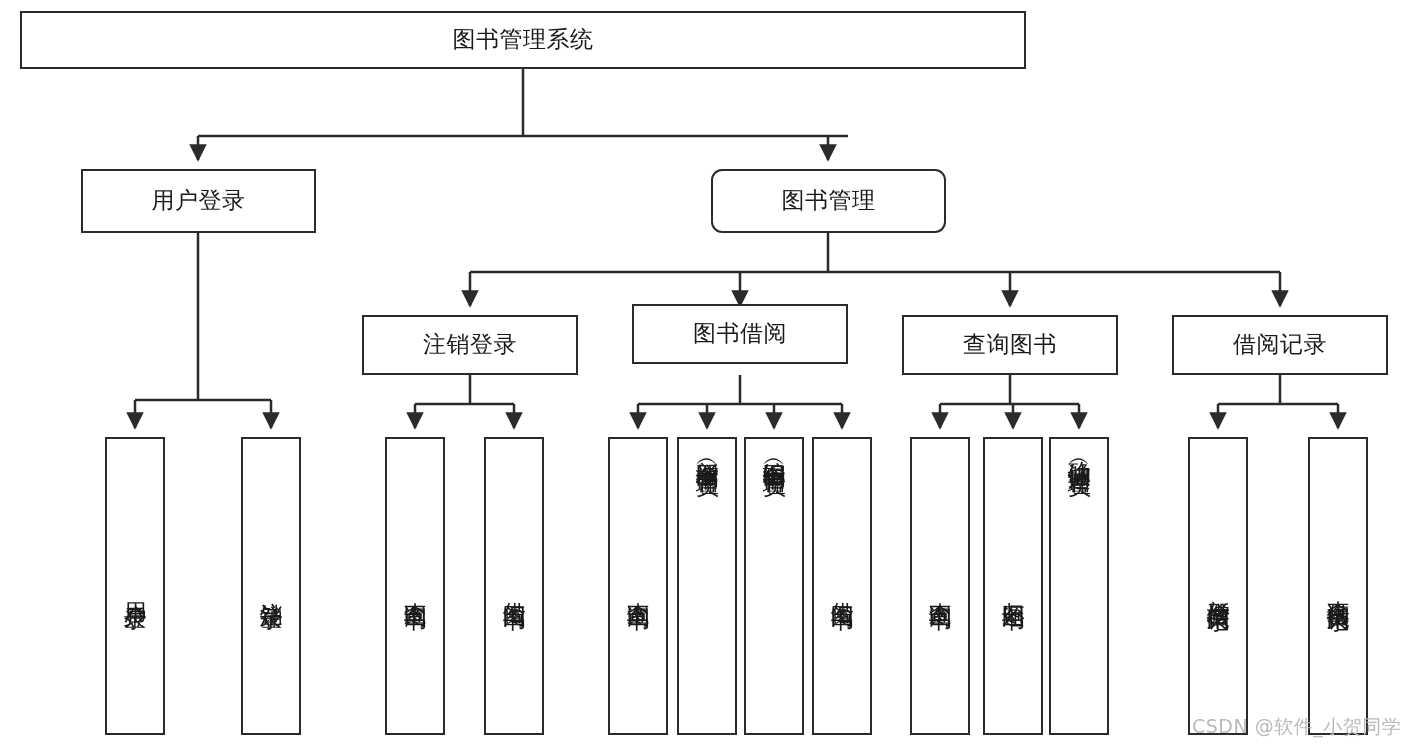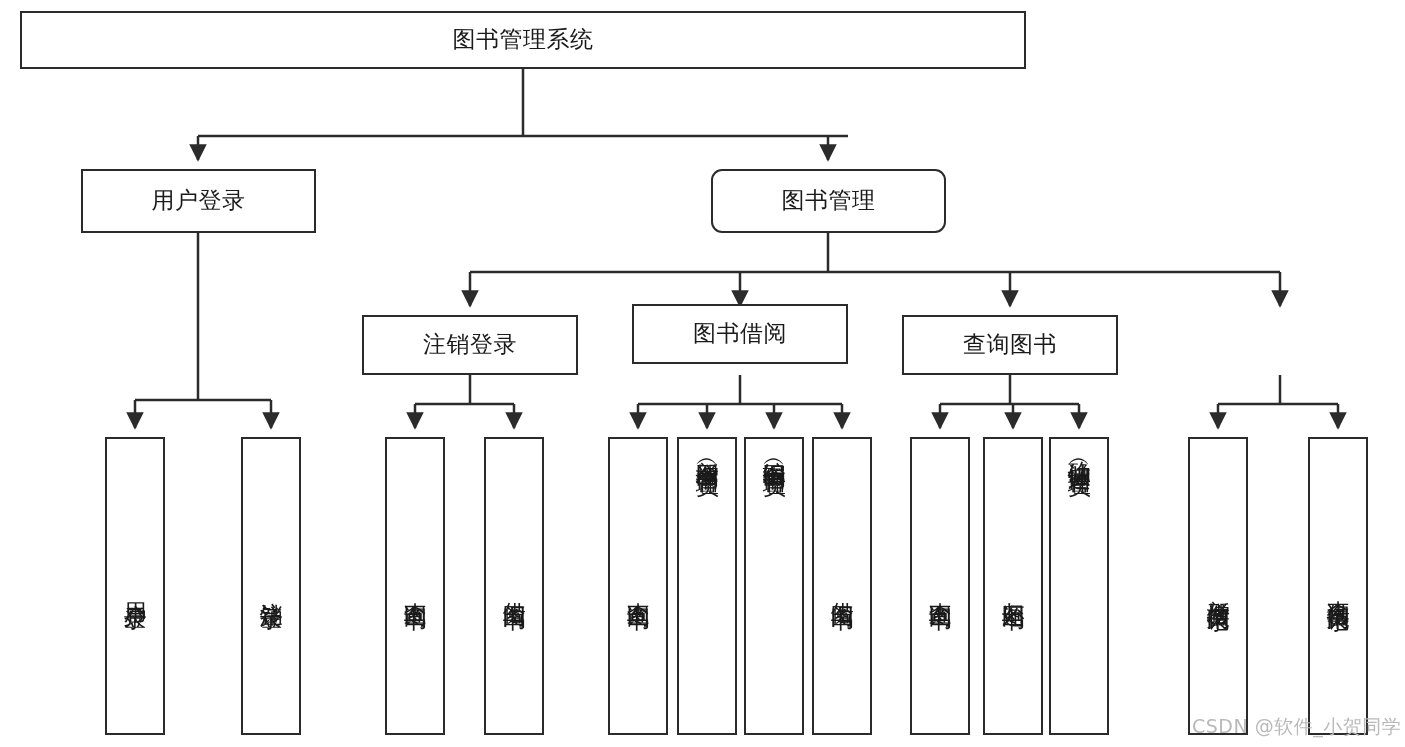--- a/index.html
+++ b/index.html
@@ -137,20 +137,23 @@
 
   <div class="node" style="left:362px; top:315px; width:216px; height:60px;">
     <span class="label-h">注销登录</span>
   </div>
   <div class="node" style="left:632px; top:304px; width:216px; height:60px;">
     <span class="label-h">图书借阅</span>
   </div>
   <div class="node" style="left:902px; top:315px; width:216px; height:60px;">
     <span class="label-h">查询图书</span>
   </div>
+  <div class="node" style="left:1172px; top:315px; width:216px; height:60px;">
+    <span class="label-h">借阅记录</span>
+  </div>
 
   <div class="node leaf vcenter" style="left:105px; top:437px; width:60px; height:298px;">
     <span class="label-v">用户登录</span>
   </div>
   <div class="node leaf vcenter" style="left:241px; top:437px; width:60px; height:298px;">
     <span class="label-v">注销登录</span>
   </div>
 
   <div class="node leaf vcenter" style="left:385px; top:437px; width:60px; height:298px;">
     <span class="label-v">查询图书</span>

